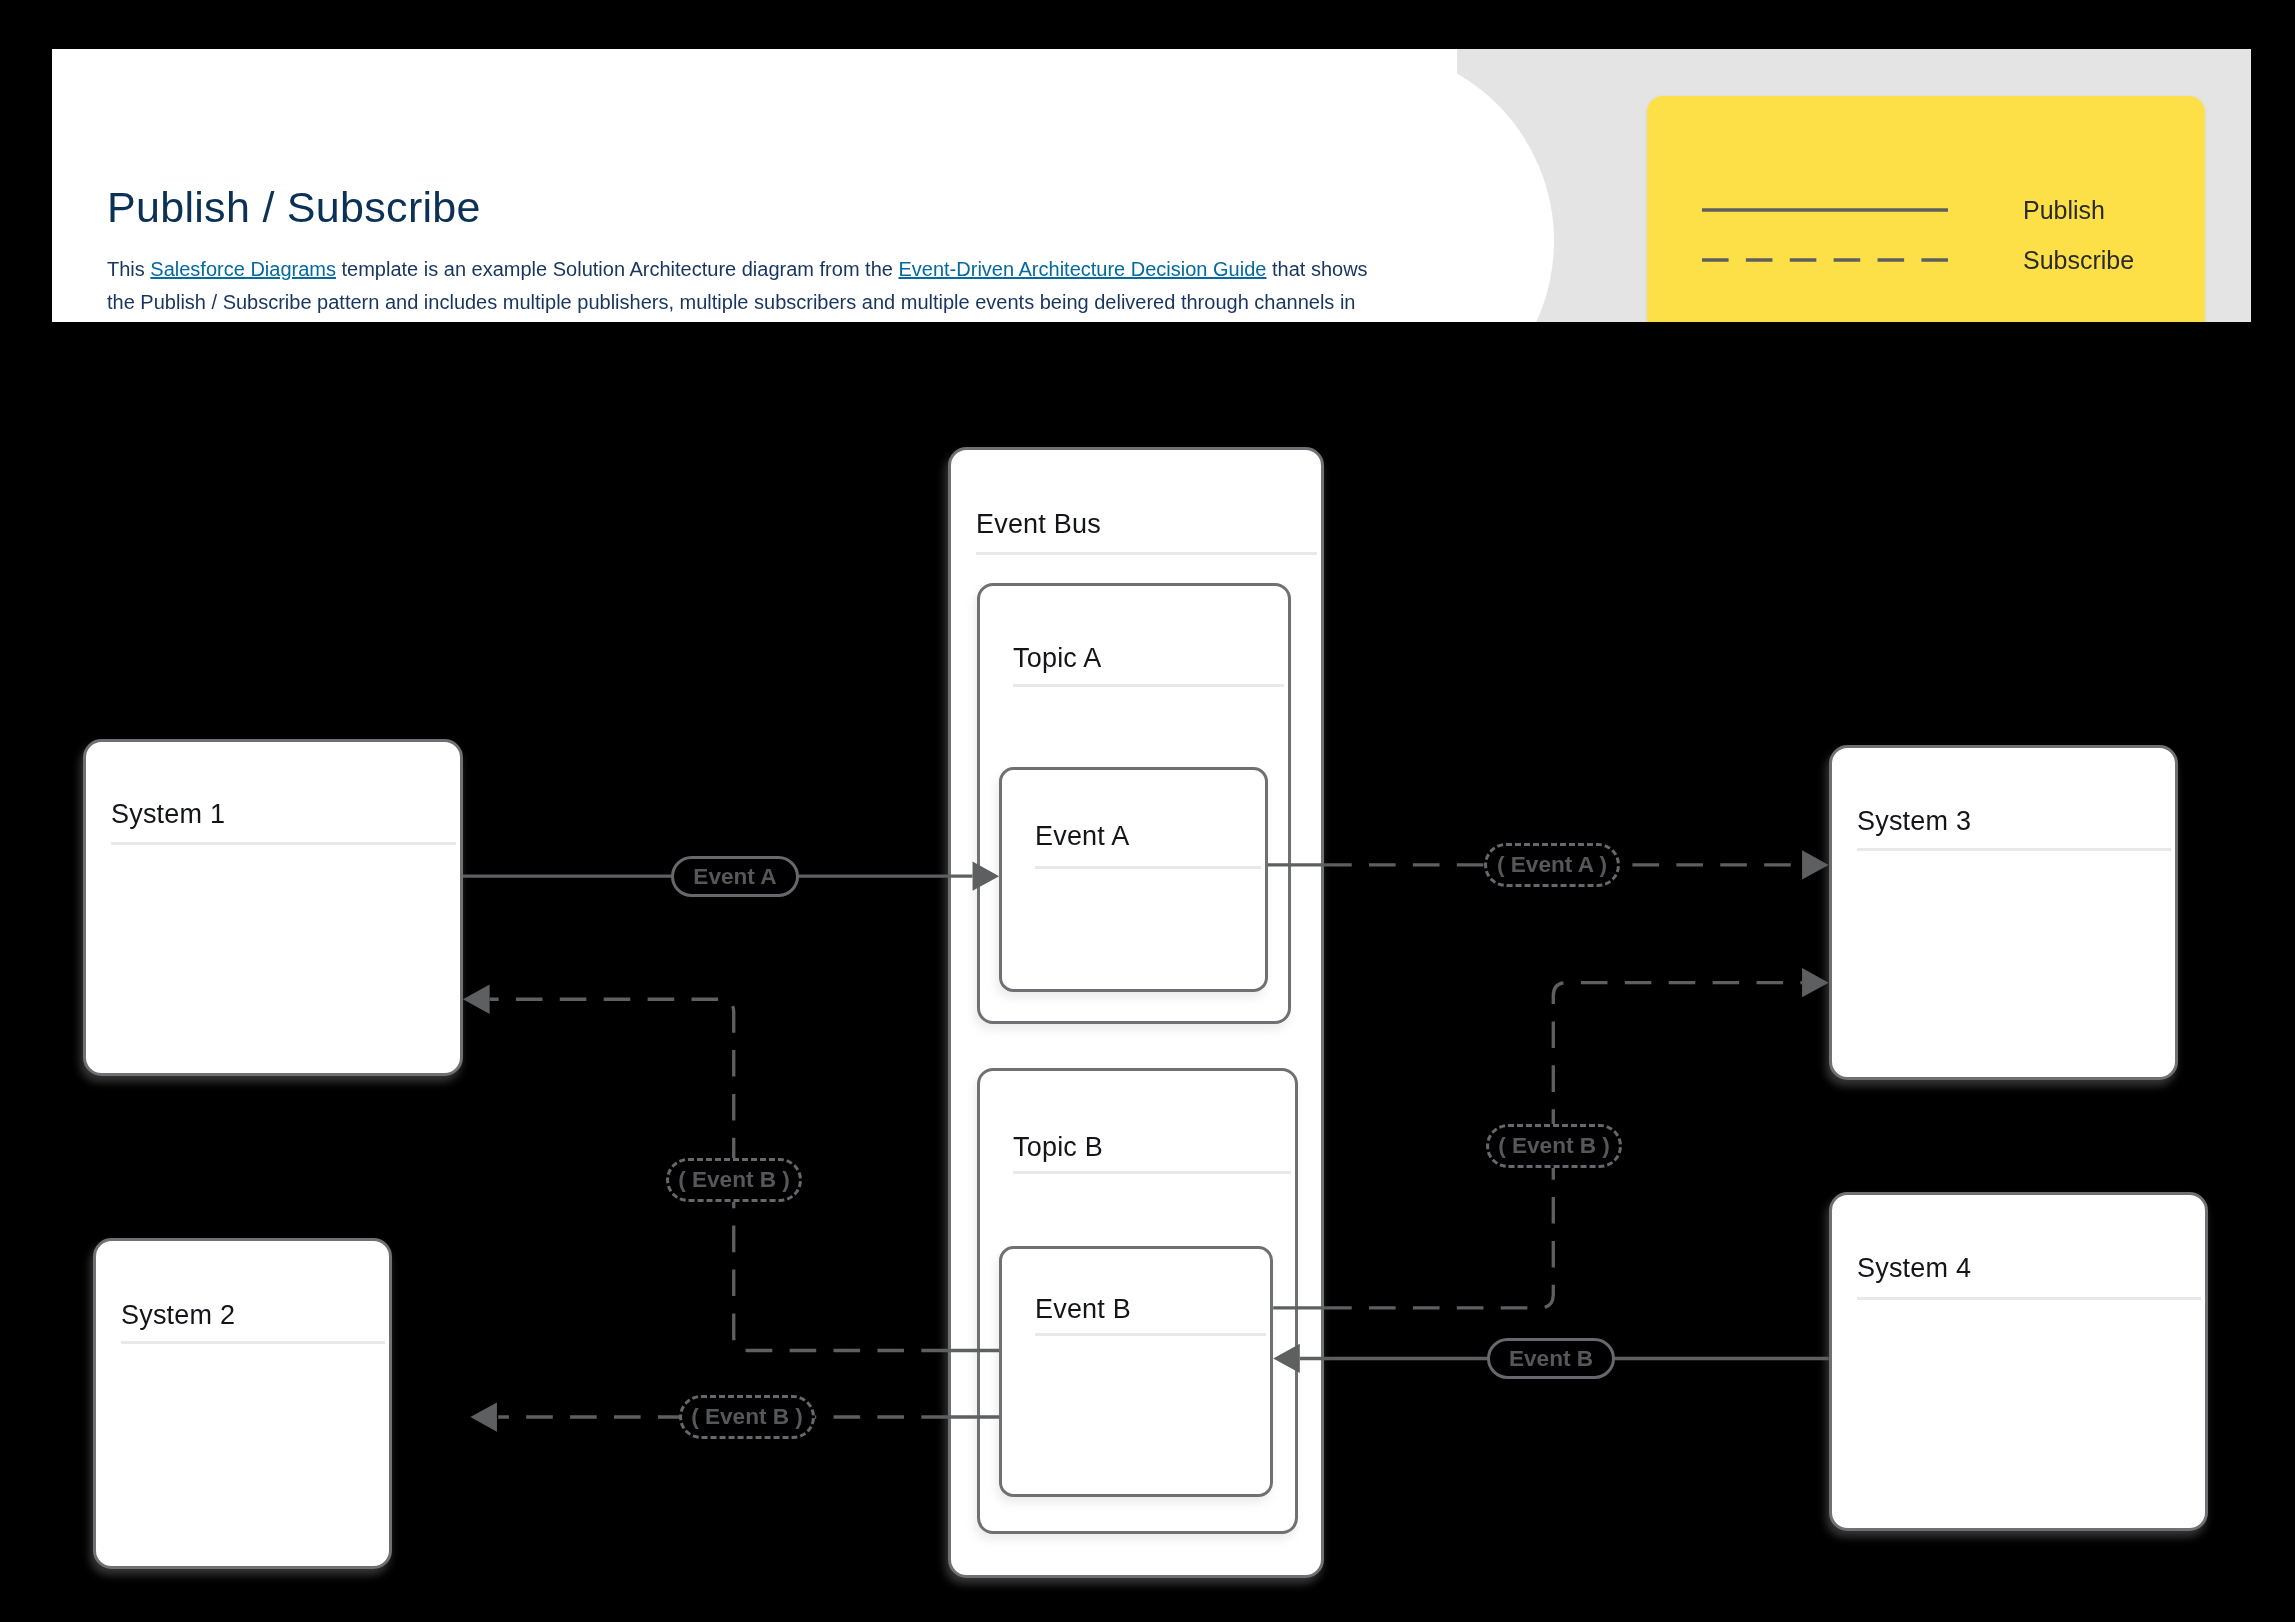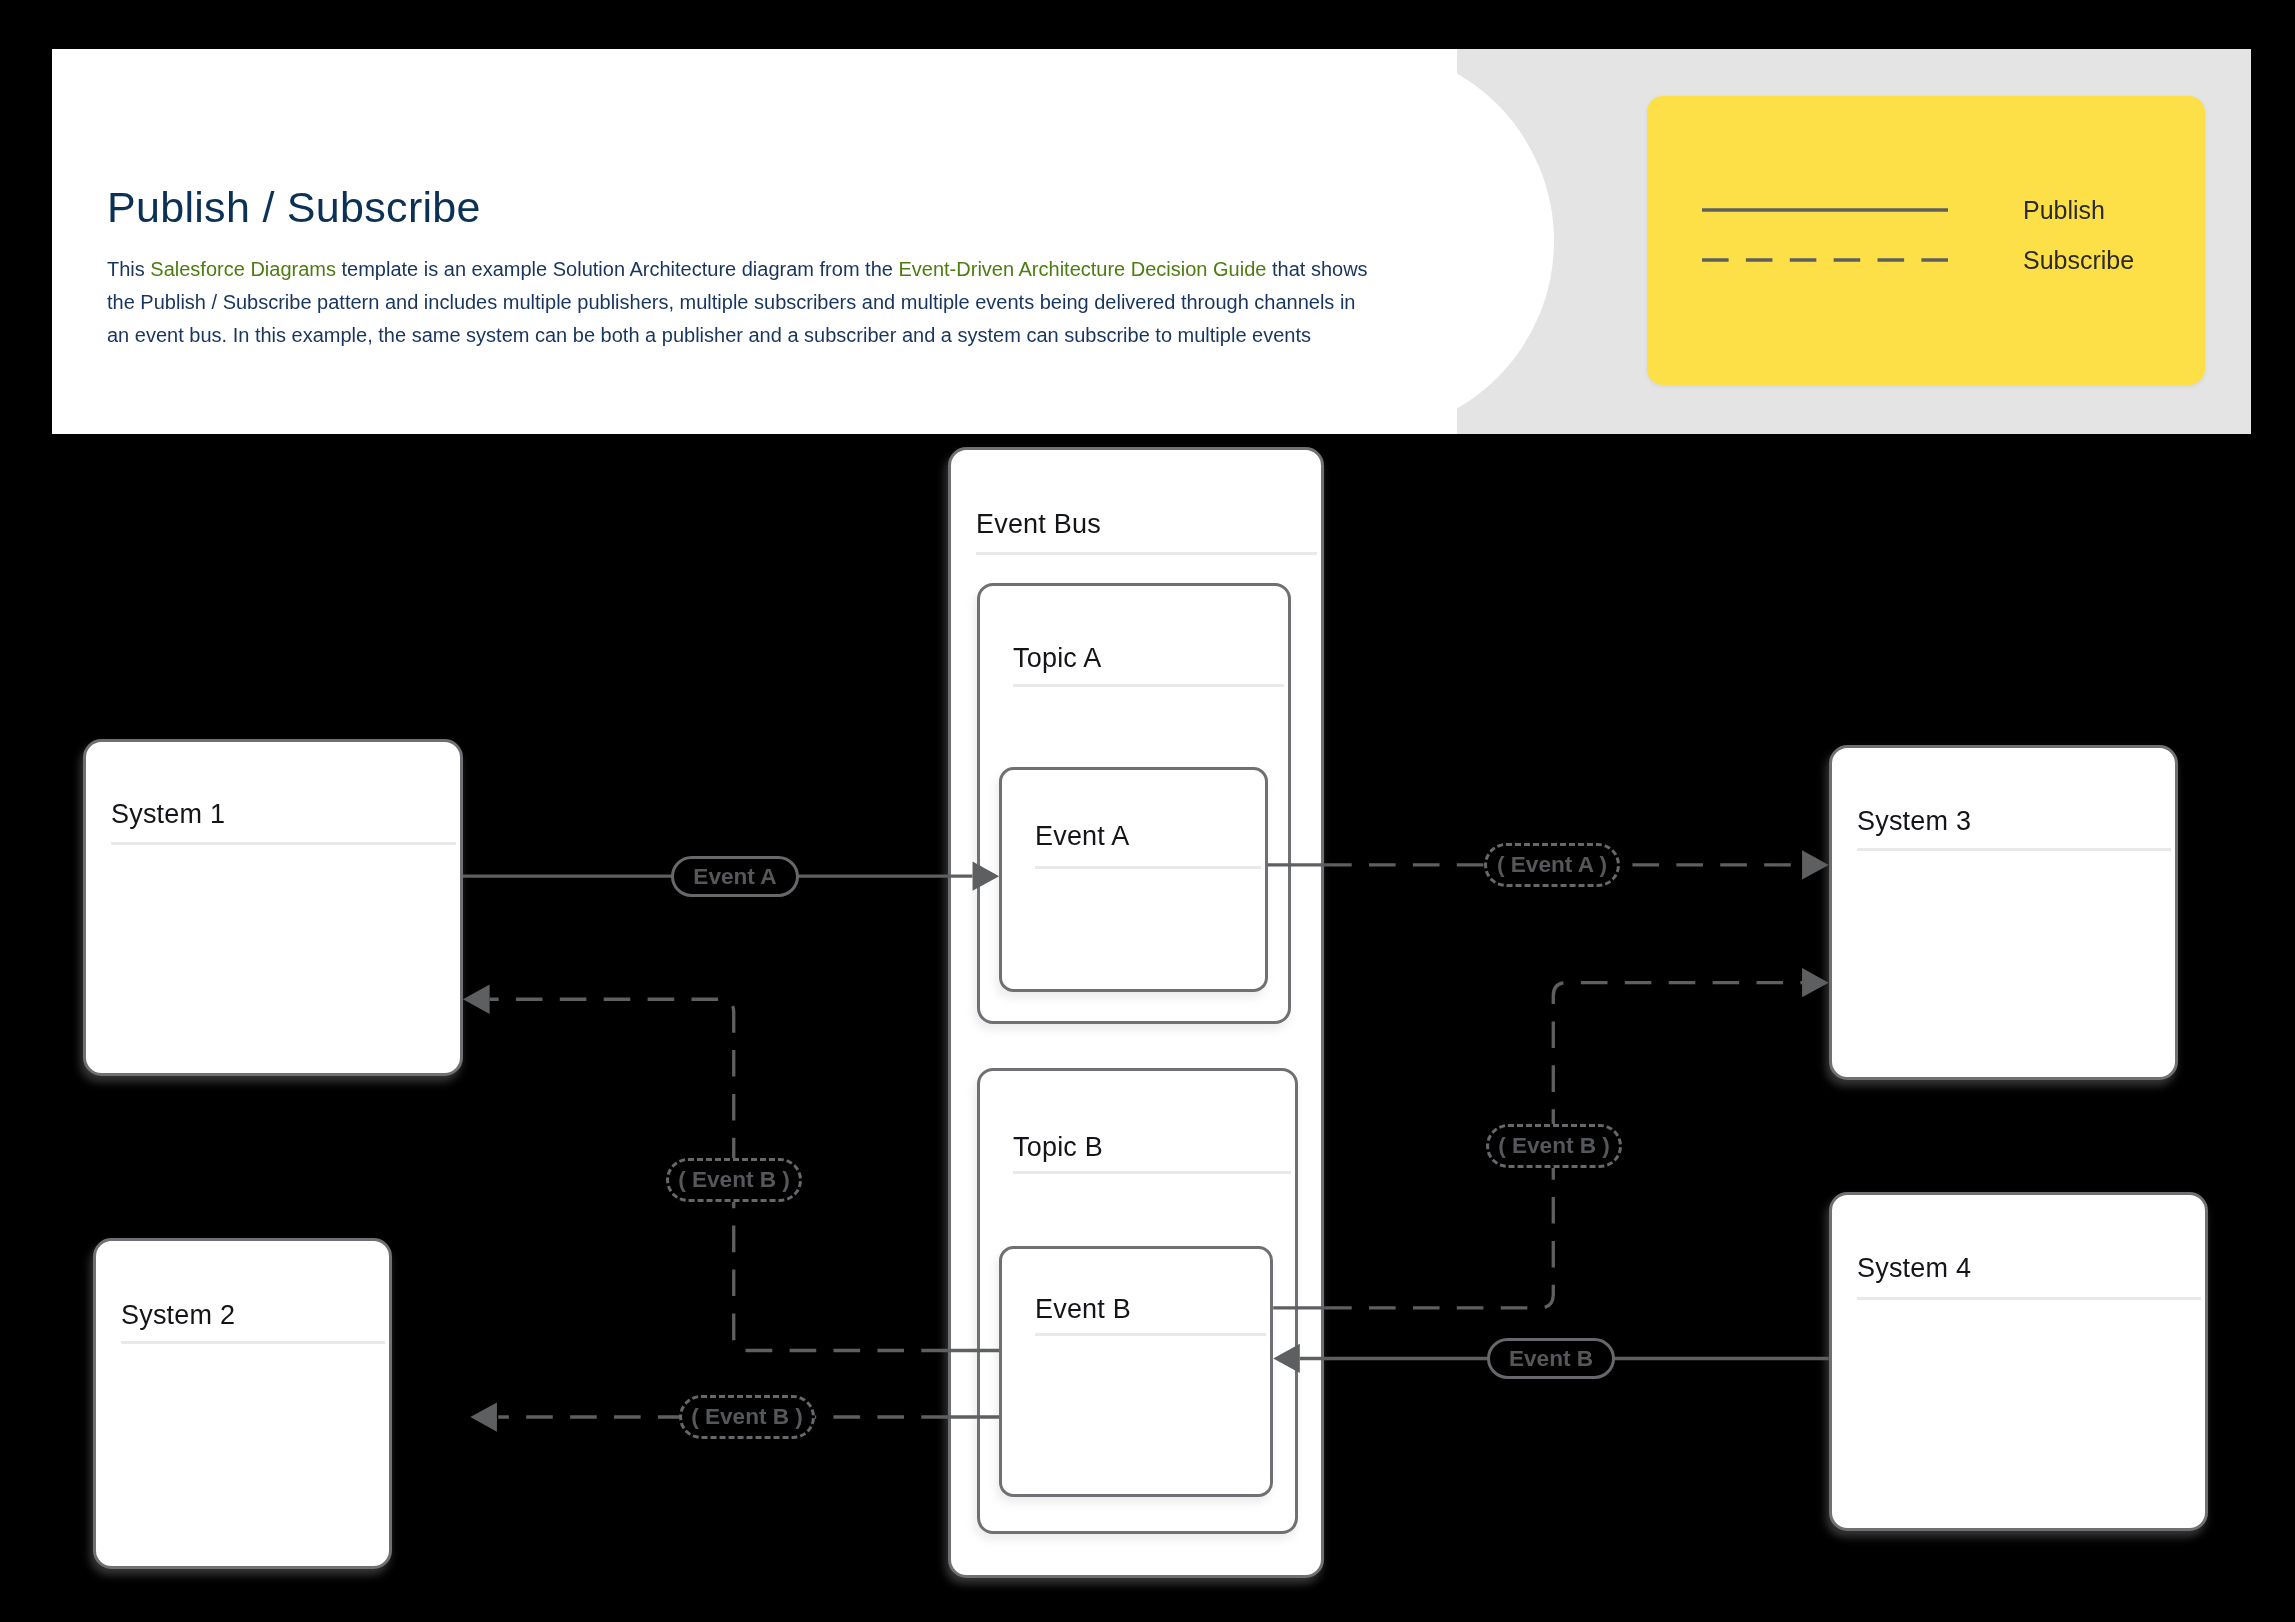--- a/index.html
+++ b/index.html
@@ -1,29 +1,29 @@
 <!DOCTYPE html>
 <html style="font-size:10.6px"><head>
 <meta charset="utf-8">
 <style>
   html,body{margin:0;padding:0;background:#000;}
   #page{position:relative;width:2295px;height:1622px;background:#000;overflow:hidden;
         font-family:"Liberation Sans", sans-serif;}
 
   
-  #header-band{position:absolute;left:52px;top:49px;width:2199px;height:385px;
+  #header-band{position:absolute;left:52px;top:49px;width:2199px;height:273px;
                background:#fff;overflow:hidden;}
   #gray-panel{position:absolute;left:1405px;top:0;width:794px;height:385px;background:#e4e4e4;}
   #notch-circle{position:absolute;left:1116px;top:-0.7px;width:386px;height:386px;
                 border-radius:50%;background:#fff;}
   #page-title{position:absolute;left:55px;top:134px;font-size:43px;line-height:48px;
               font-weight:400;color:#0b3157;letter-spacing:0.3px;}
   #header-description{position:absolute;left:55px;top:204px;width:1264px;
                       font-size:20px;line-height:33px;color:#17355e;}
-  #header-description a{color:#4d7c0f;cursor:pointer;}
+  #header-description a{color:#0369a1;text-decoration:underline;cursor:pointer;}
 
   
   #legend-card{position:absolute;left:1595px;top:47px;width:558px;height:289px;
                background:#fde047;border-radius:16px;box-shadow:0 1.3px 4px rgba(0,0,0,0.06);}
   .legend-line{position:absolute;left:55px;width:246px;height:4px;}
   .legend-label{position:absolute;left:376px;height:32px;line-height:32px;
                 font-size:25px;color:#2b2b2d;}
 
   
   .node{position:absolute;box-sizing:border-box;background:#fff;

